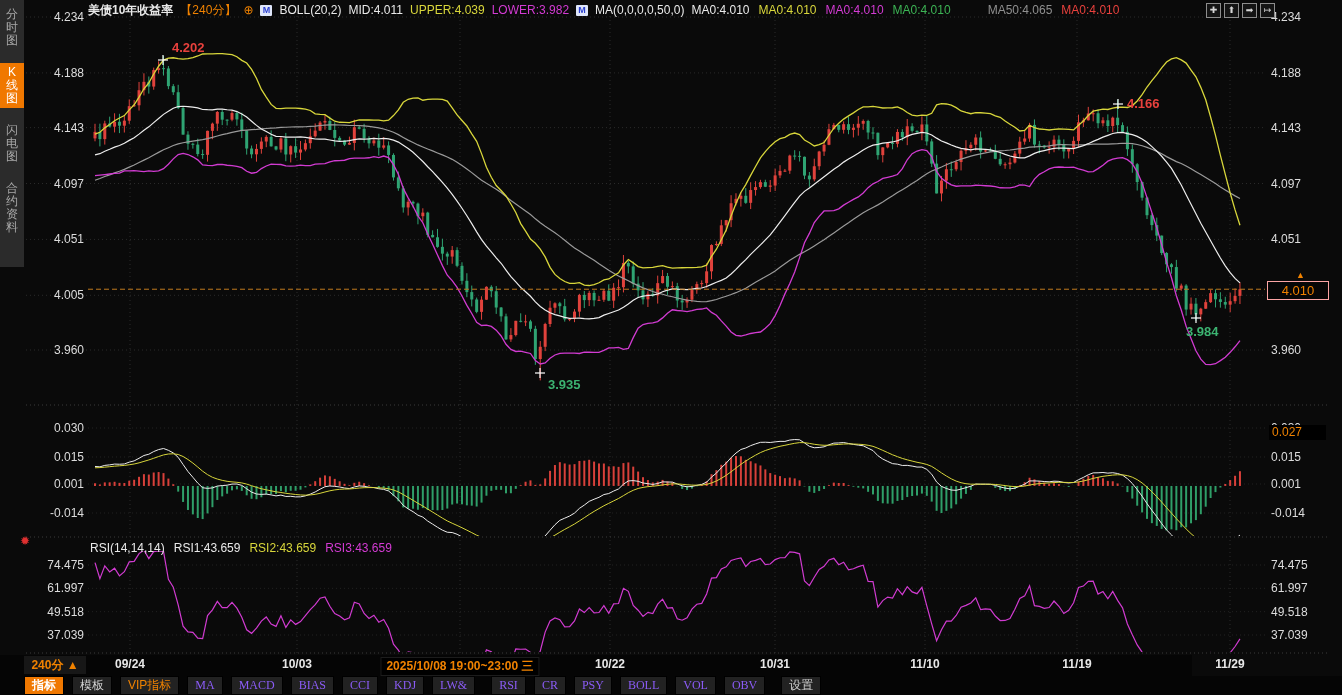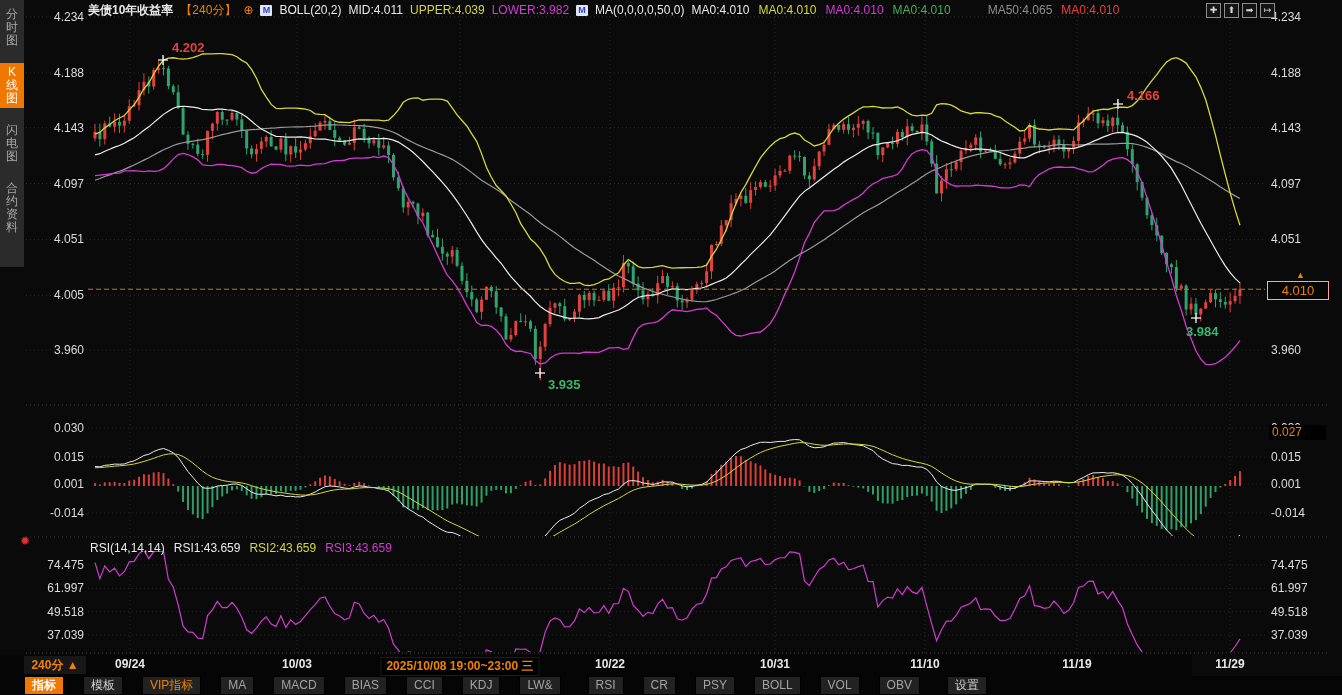--- a/index.html
+++ b/index.html
@@ -41,24 +41,24 @@
   #xrow{position:absolute;left:0;top:655px;width:1192px;height:21px;background:#050505;z-index:4;}
   #interval-box{position:absolute;left:24px;top:1px;width:62px;height:18px;background:#171717;
                 color:#f08200;font-size:12px;font-weight:bold;line-height:18px;text-align:center;cursor:pointer;}
   .xlbl{position:absolute;top:2px;transform:translateX(-50%);color:#e8e8e8;font-size:12px;
         font-weight:bold;white-space:nowrap;}
   .xlbl.hl{background:#000;color:#f08200;padding:0 5px;border:1px solid #1c1c1c;}
   #watermark{position:absolute;left:1208px;top:672px;font-size:30px;color:#8e96a8;
              letter-spacing:1px;z-index:7;margin-top:43px;}
   
   #toolbar{position:absolute;left:0;top:676px;width:1342px;height:19px;background:#050505;
-           display:flex;align-items:stretch;gap:19px;padding-left:24px;box-sizing:border-box;z-index:5;}
+           display:flex;align-items:stretch;gap:8px;padding-left:24px;box-sizing:border-box;z-index:5;}
   .tbtn{background:#222;color:#d2d2d2;font-size:12px;padding:1px 7px;line-height:15px;
         border:1px solid #000;cursor:pointer;white-space:nowrap;}
-  .tbtn.mono{font-family:Liberation Sans, sans-serif;color:#a3a3a3;}
+  .tbtn.mono{font-family:Liberation Serif, serif;color:#8b5cf6;}
   .tbtn.active{background:#f07800;color:#fff;font-weight:bold;}
   .tbtn.vip{color:#f08200;}
   .gap-l{margin-left:8px;}
 </style>
 </head>
 <body>
 
 <div id="app">
   <svg id="chart-svg" width="1342" height="695">
       <line x1="130" y1="12" x2="130" y2="653" stroke="#2a2a2a" stroke-width="1" stroke-dasharray="1 3"></line>
@@ -922,21 +922,21 @@
       <div class="tick right" style="top: 628.005px;">37.039</div>
     </div>
 
   <div id="price-tag-arrow">▲</div>
   <div id="price-tag">4.010</div>
   <div id="macd-tag">0.027</div>
   <div id="burst">✹</div>
 
   <div id="anns">
       <div class="ann" style="left: 172px; top: 40px; color: rgb(232, 65, 61);">4.202</div>
-      <div class="ann" style="left: 1127px; top: 88px; color: rgb(232, 65, 61);">4.166</div>
+      <div class="ann" style="left: 1127px; top: 96px; color: rgb(232, 65, 61);">4.166</div>
       <div class="ann" style="left: 548px; top: 377px; color: rgb(60, 179, 113);">3.935</div>
       <div class="ann" style="left: 1186px; top: 324px; color: rgb(60, 179, 113);">3.984</div>
     </div>
 
   <div id="xrow">
     <div id="interval-box">240分 ▲</div>
   <div class="xlbl" style="left: 130px;">09/24</div>
       <div class="xlbl" style="left: 297px;">10/03</div>
       <div class="xlbl hl" style="left: 460px;">2025/10/08 19:00~23:00 三</div>
       <div class="xlbl" style="left: 610px;">10/22</div>

